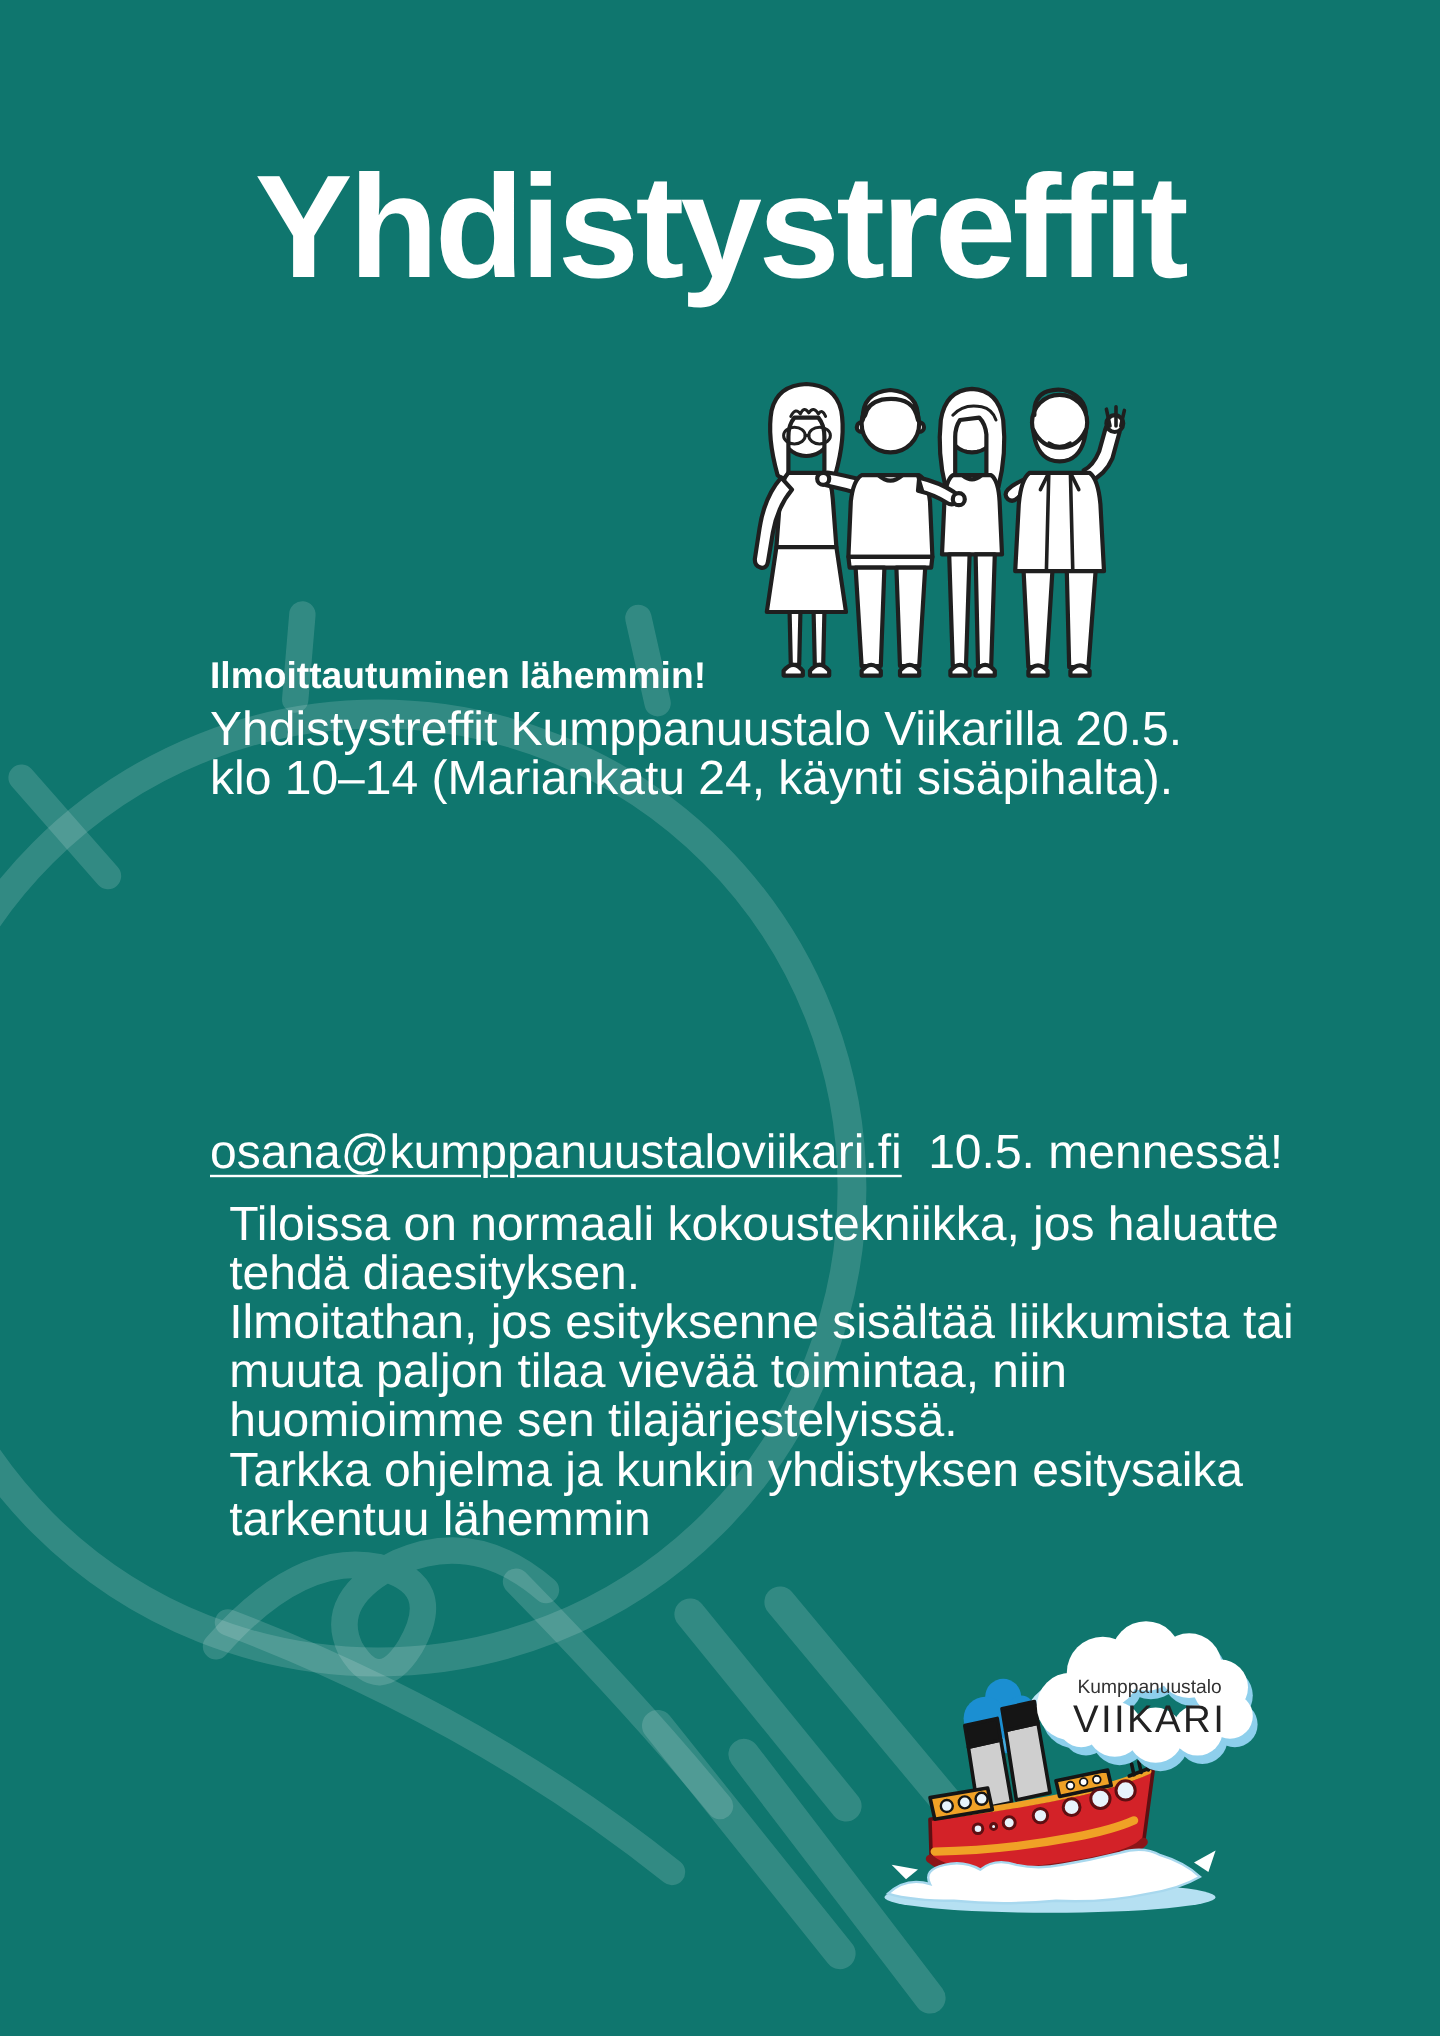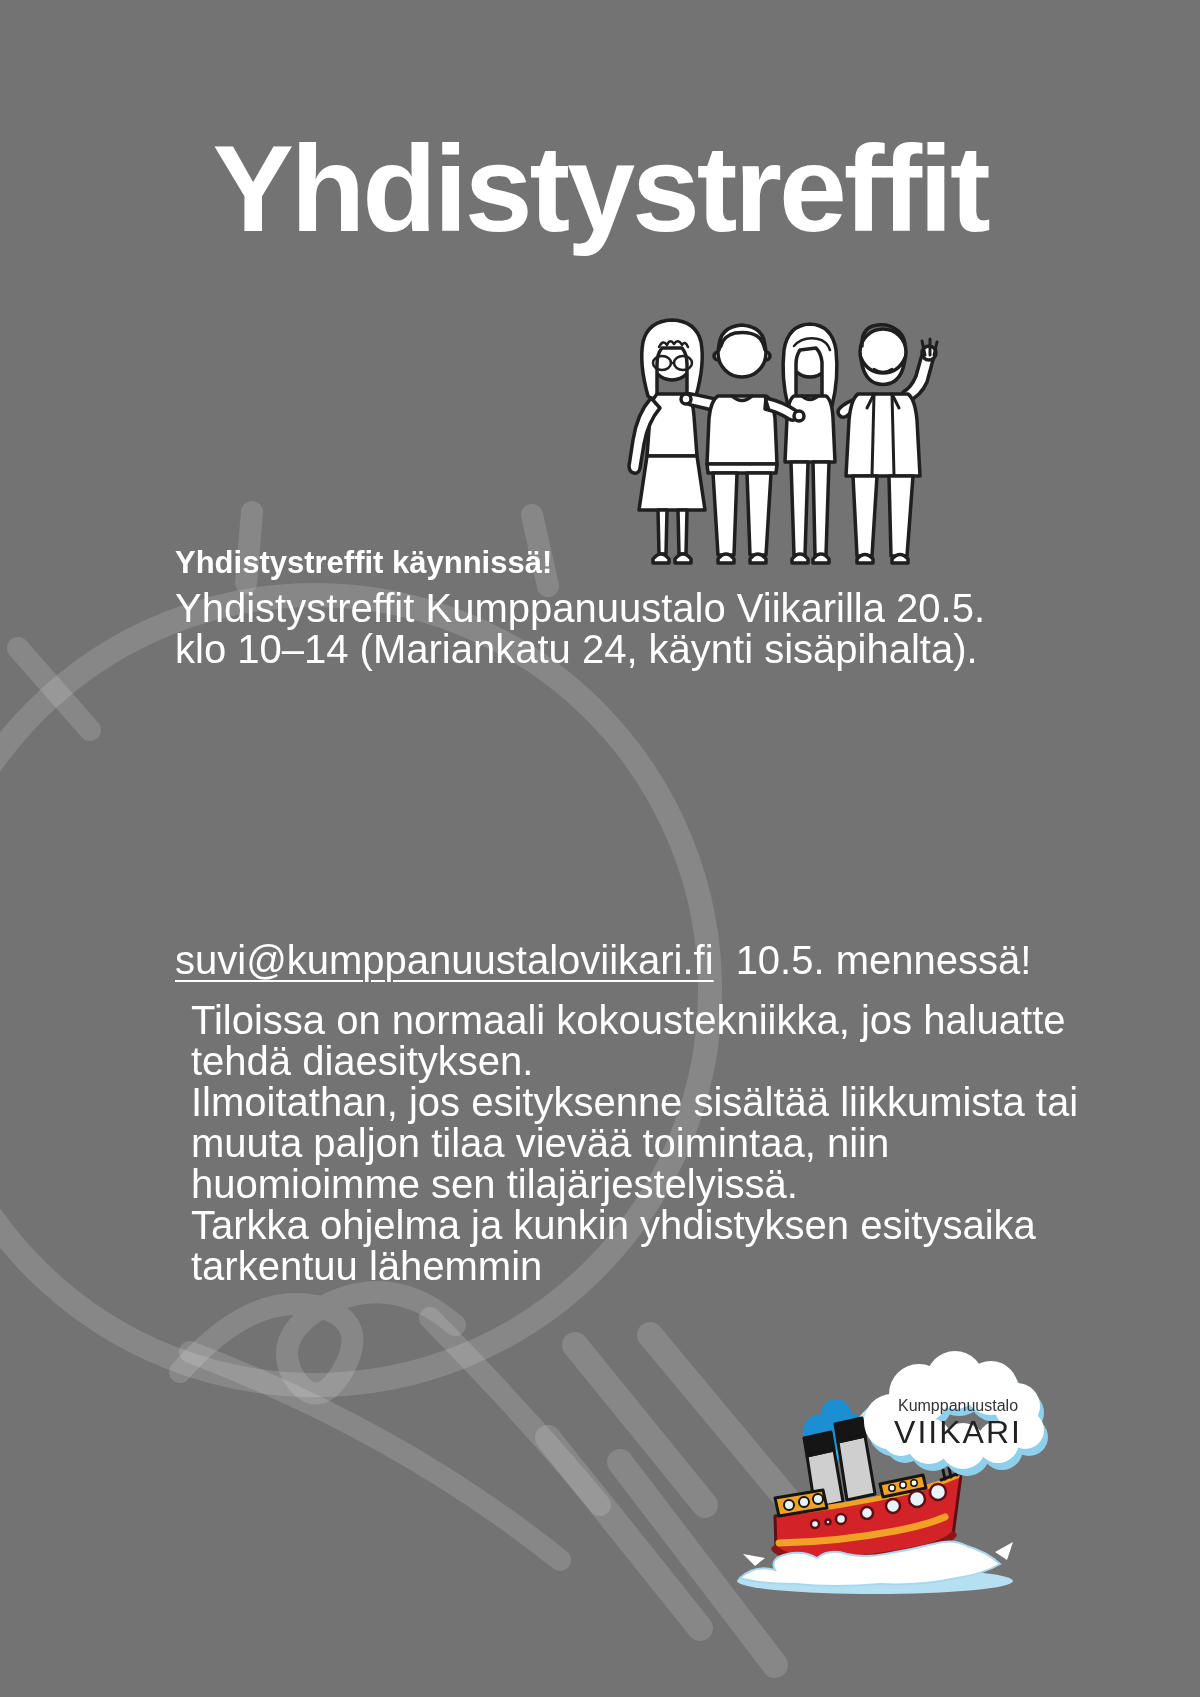--- a/index.html
+++ b/index.html
@@ -1,19 +1,19 @@
 <!DOCTYPE html>
 <html><head>
 <meta charset="utf-8">
 <style>
   html,body{margin:0;padding:0;background:#888;}
   .poster{
     position:relative;
     width:1200px;height:1697px;
-    background:#737373;
+    background:#0f766e;
     overflow:hidden;
     font-family:"Liberation Sans", sans-serif;
     color:#ffffff;
     margin:0 auto;
   }
   .watermark{position:absolute;left:0;top:0;width:1200px;height:1697px;}
   .title{
     position:absolute;top:128px;left:0;width:100%;
     margin:0;text-align:center;
     font-size:122px;font-weight:700;letter-spacing:-3px;line-height:1;
@@ -134,27 +134,27 @@
         <path d="M259 88 L257 170 M277 88 L279 170" fill="none" stroke-width="3"></path>
         <path d="M259 88 L252 102 M277 88 L284 102" fill="none" stroke-width="3"></path>
         <path d="M238 170 L262 170 L257 250 L242 250 Z"></path>
         <path d="M274 170 L298 170 L292 250 L276 250 Z"></path>
         <path d="M242 253 Q250 244 258 253 L258 257 L242 257 Z"></path>
         <path d="M277 253 Q285 244 293 253 L293 257 L277 257 Z"></path>
       </g>
     </g>
   </svg>
 
-  <p class="txt bold t-reg-heading">Yhdistystreffit käynnissä!</p>
+  <p class="txt bold t-reg-heading">Ilmoittautuminen lähemmin!</p>
 
   <p class="txt t-event">Yhdistystreffit Kumppanuustalo Viikarilla 20.5.<br>klo 10–14 (Mariankatu 24, käynti sisäpihalta).</p>
 
 
 
-  <p class="txt t-contact"><a class="email">suvi@kumppanuustaloviikari.fi</a><span class="deadline">10.5. mennessä!</span></p>
+  <p class="txt t-contact"><a class="email">osana@kumppanuustaloviikari.fi</a><span class="deadline">10.5. mennessä!</span></p>
 
   <p class="txt t-details">Tiloissa on normaali kokoustekniikka, jos haluatte<br>tehdä diaesityksen.<br>Ilmoitathan, jos esityksenne sisältää liikkumista tai<br>muuta paljon tilaa vievää toimintaa, niin<br>huomioimme sen tilajärjestelyissä.<br>Tarkka ohjelma ja kunkin yhdistyksen esitysaika<br>tarkentuu lähemmin</p>
 
   <svg class="logo-svg" viewBox="0 0 380 280">
 
     <g>
       <ellipse cx="180" cy="243" rx="138" ry="13" fill="#b5e0f2"></ellipse>
     </g>
 
     <g>

